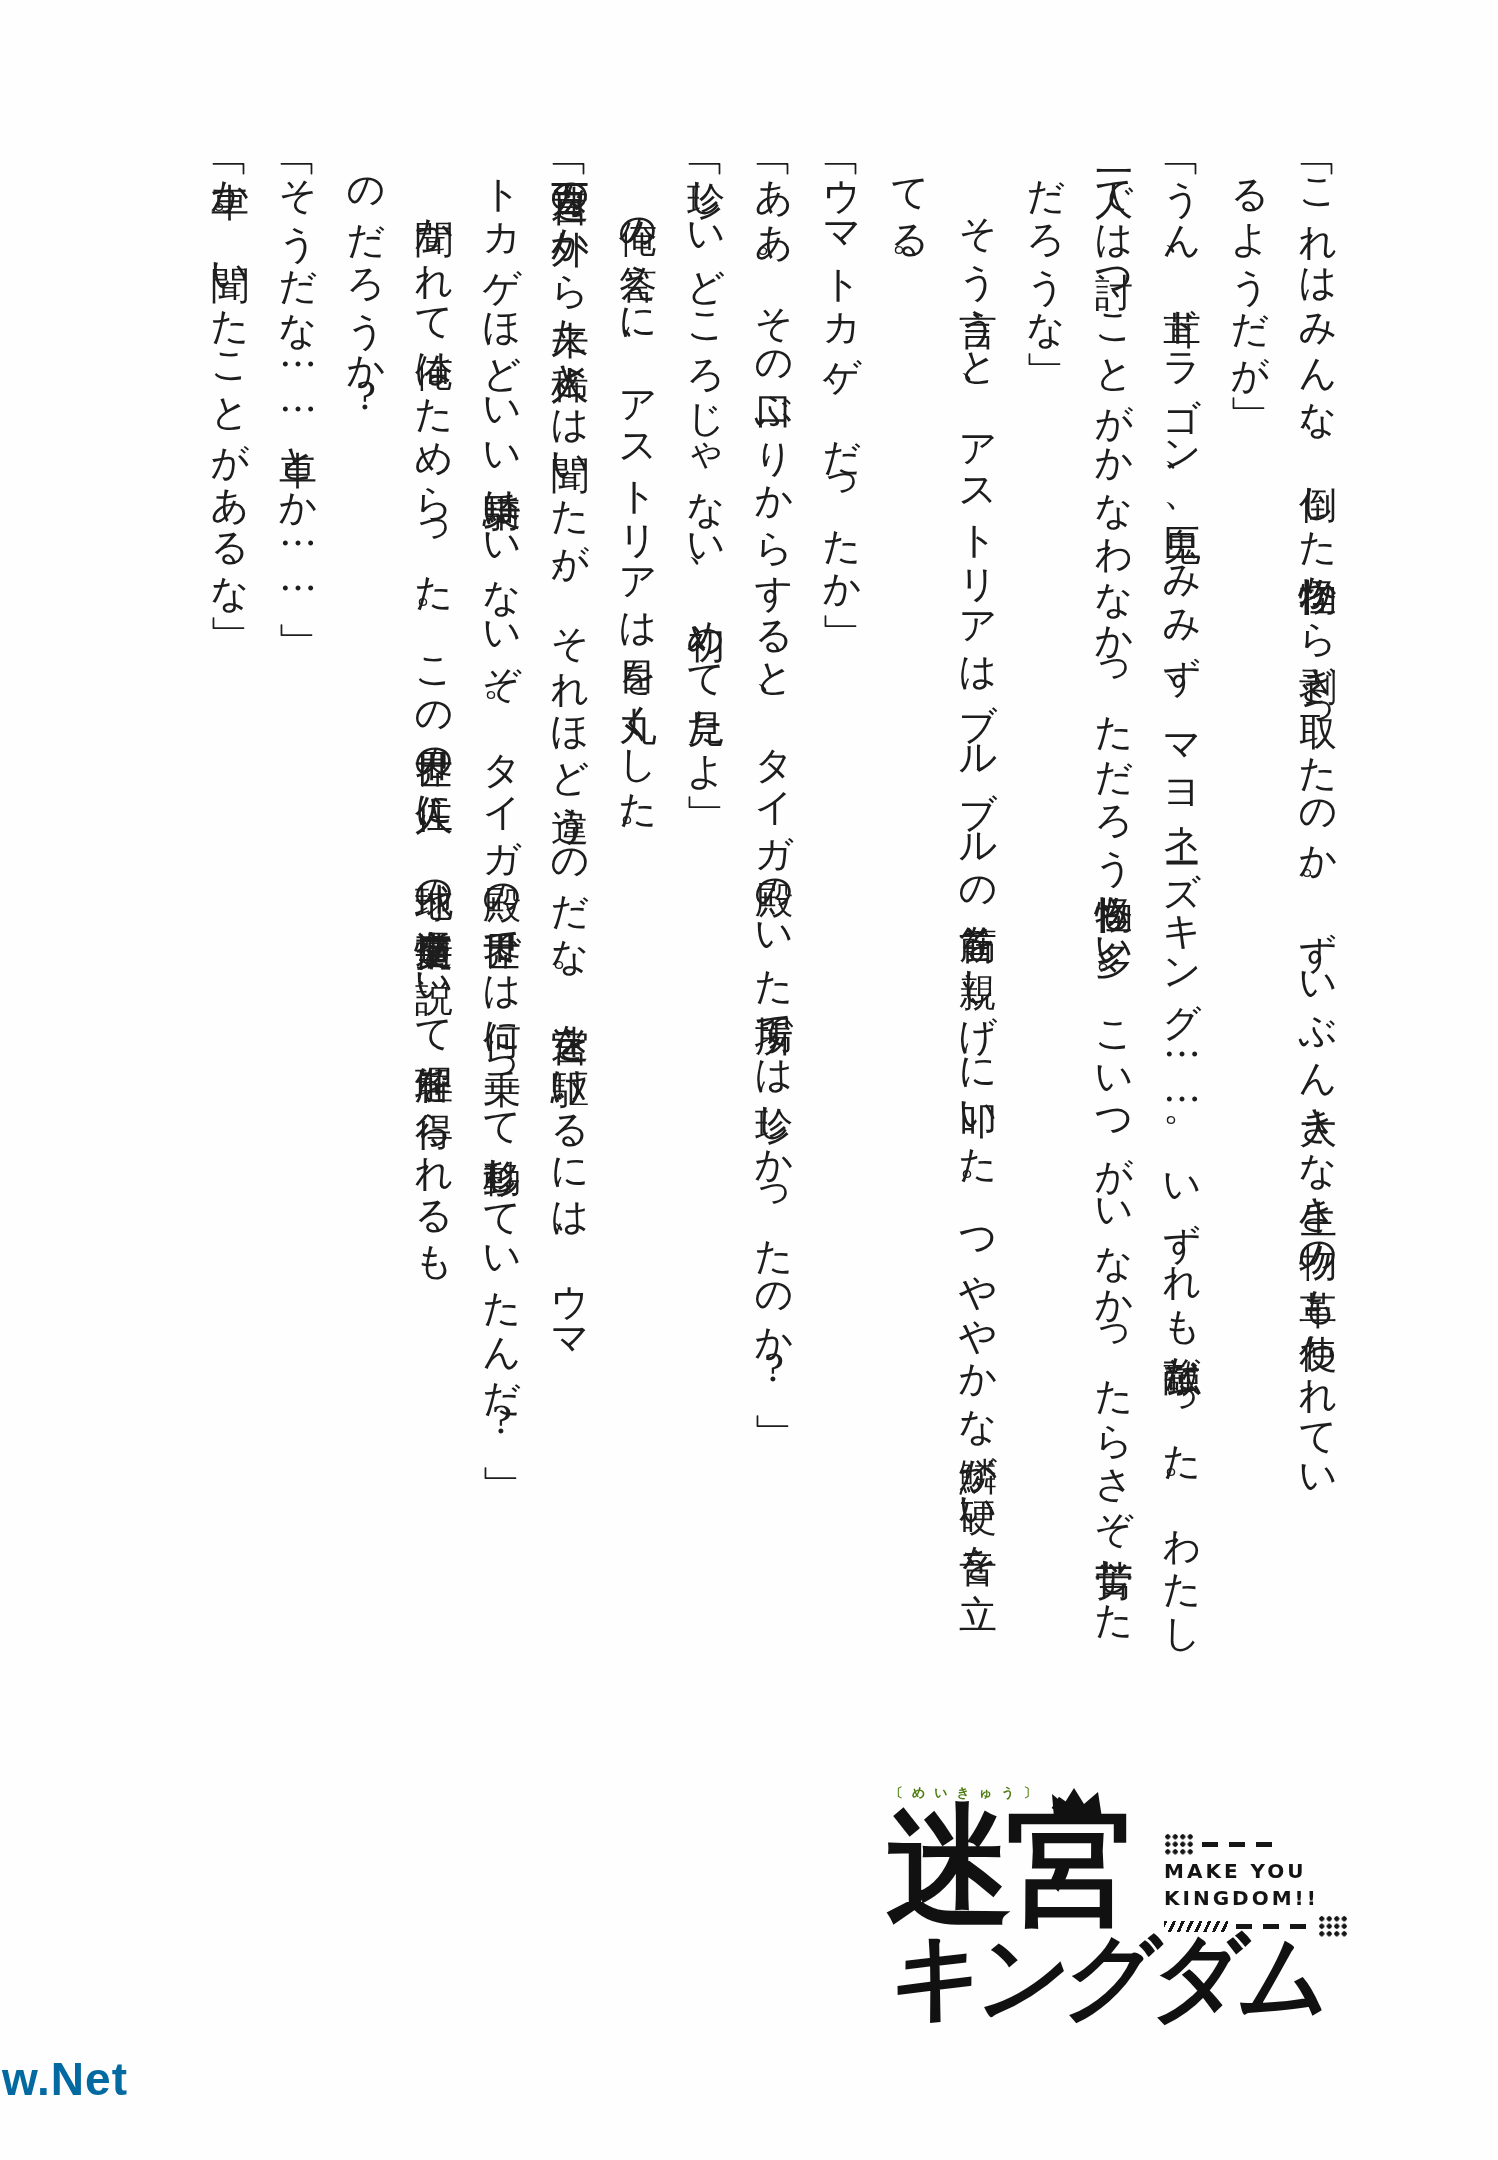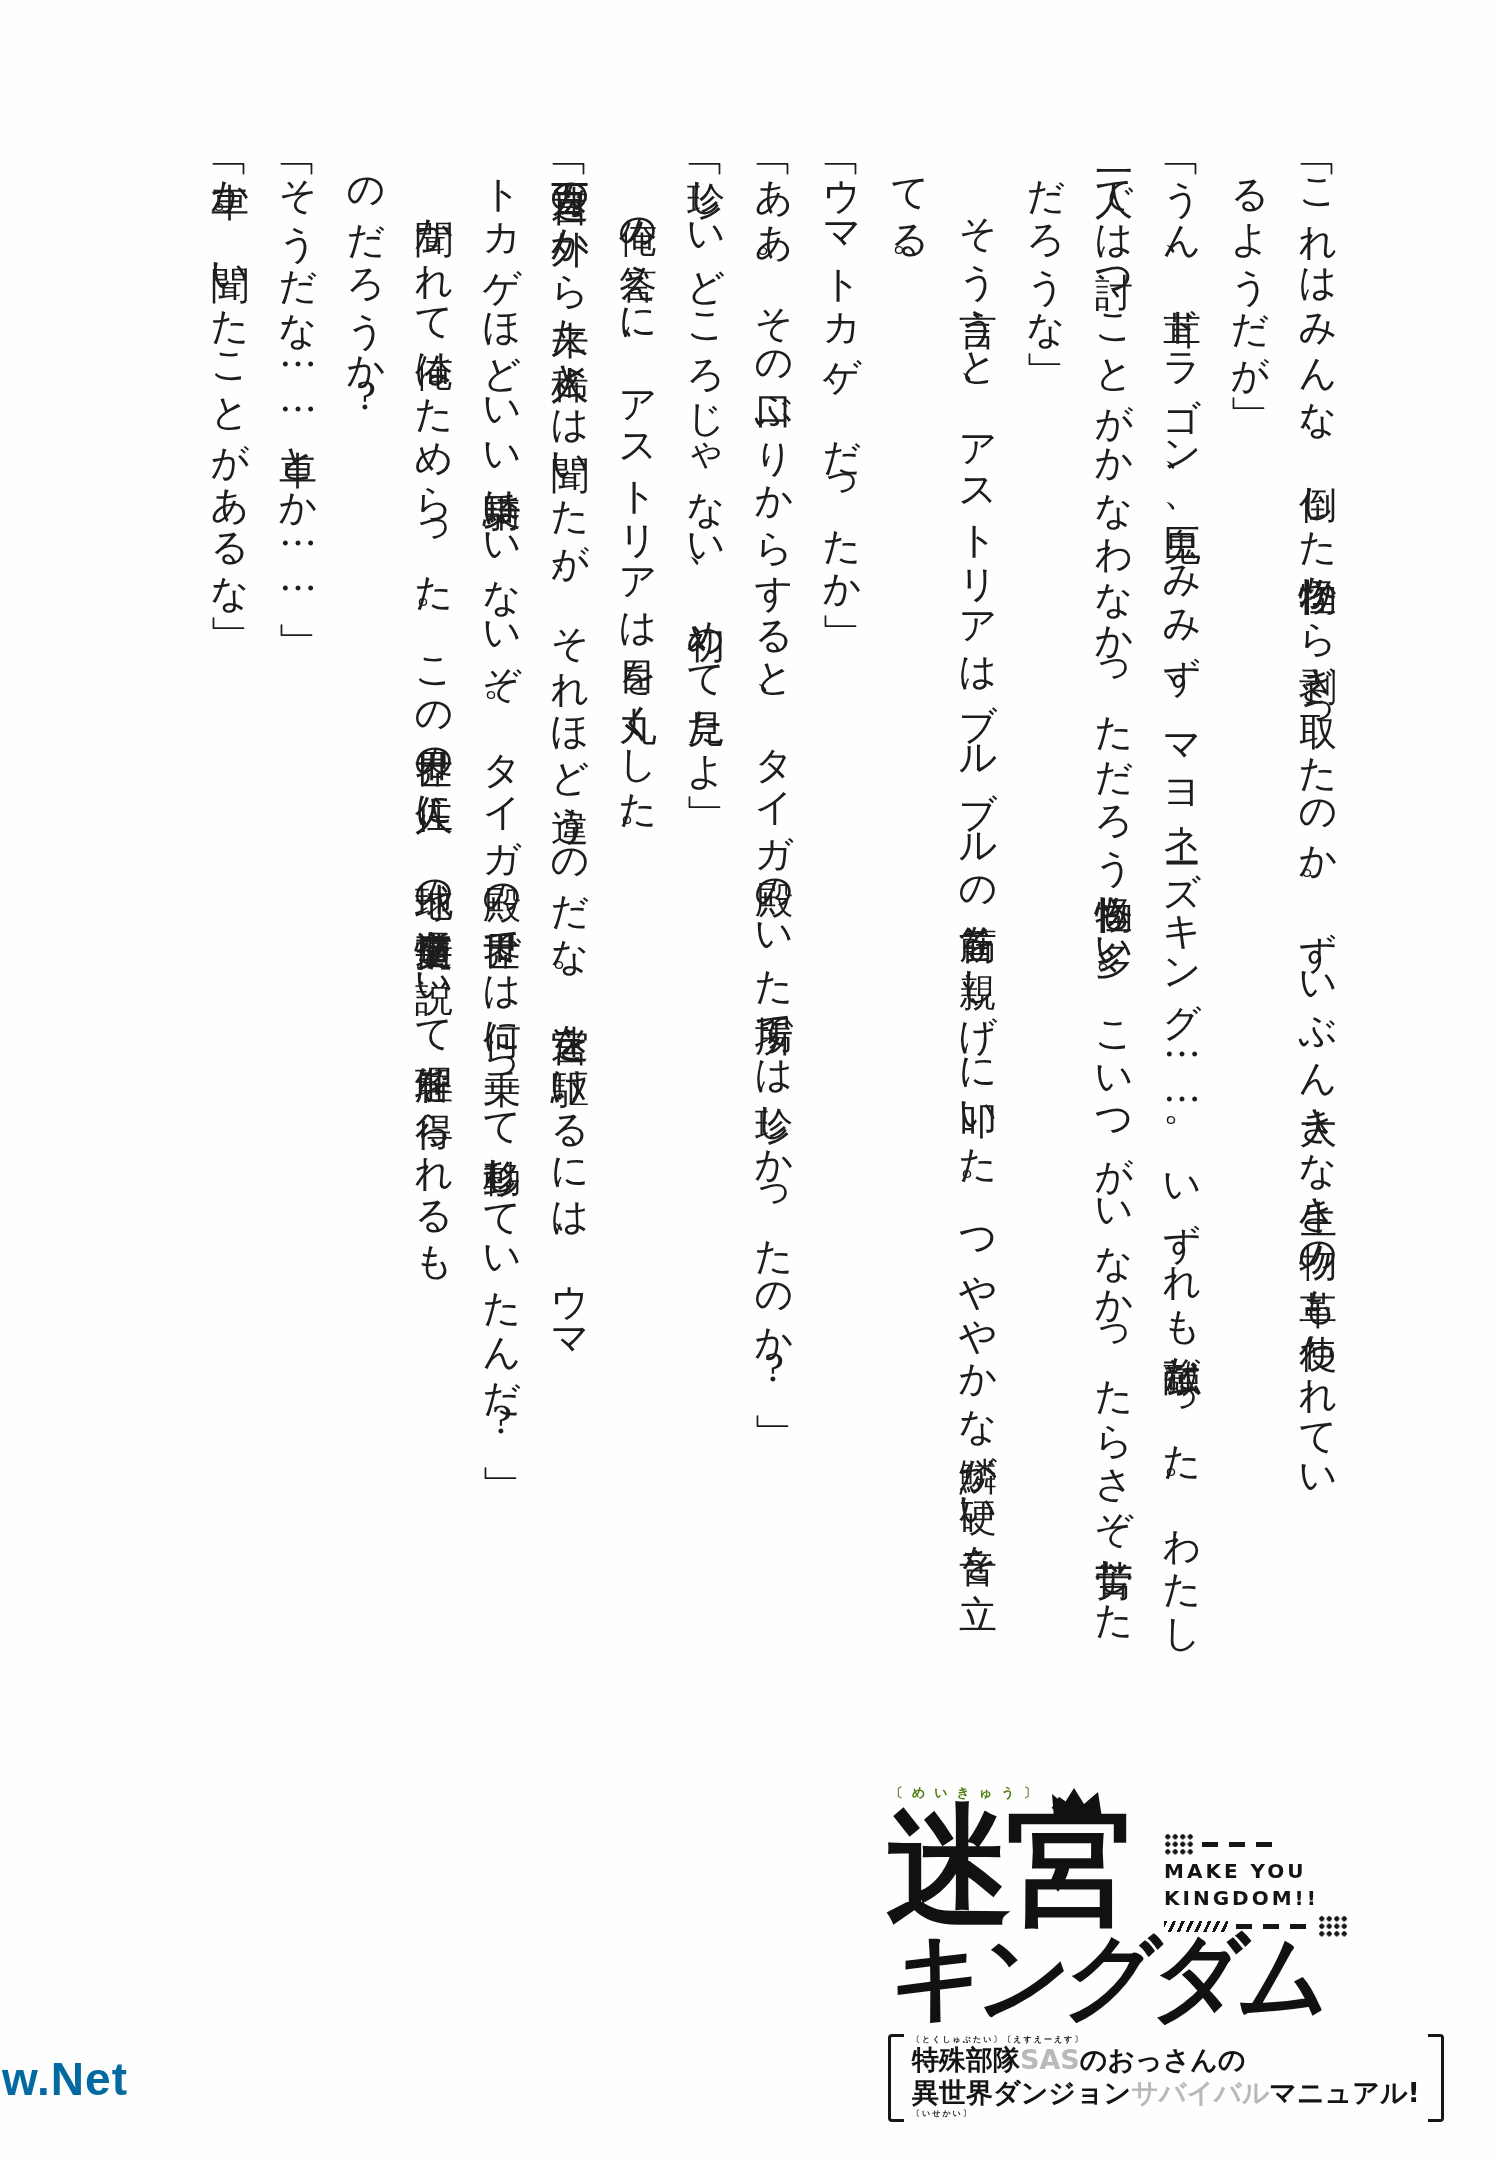--- a/index.html
+++ b/index.html
@@ -140,27 +140,17 @@
         <div class="deco-row">
           <div class="slashrow"></div>
           <div class="dashrow"></div>
           <div class="dotgrid"></div>
         </div>
       </div>
     </div>
 
     <div class="logo-kingdam">キングダム</div>
 
-    <div class="logo-sub">
-      <div class="bracket l"></div>
-      <div class="sub-lines">
-        <div class="sub-ruby">〔とくしゅぶたい〕〔えすえーえす〕</div>
-        <div class="sub-line"><span>特殊部隊</span><span class="sub-gray">SAS</span><span>のおっさんの</span></div>
-        <div class="sub-line"><span>異世界ダンジョン</span><span class="sub-gray">サバイバル</span><span>マニュアル!</span></div>
-        <div class="sub-ruby-bottom">〔いせかい〕</div>
-      </div>
-      <div class="bracket r"></div>
-    </div>
   </div>
 
   <div class="watermark">w.Net</div>
 
 </div>
 
 </body></html>

